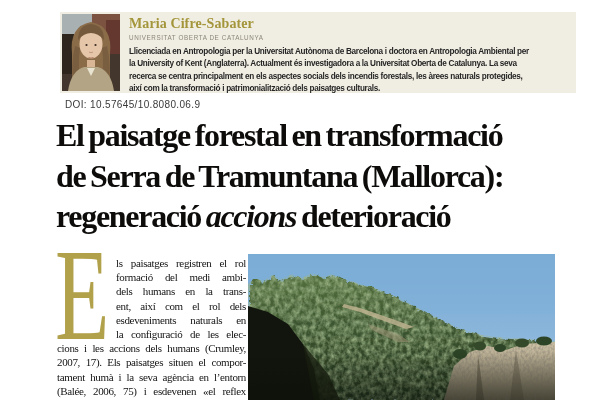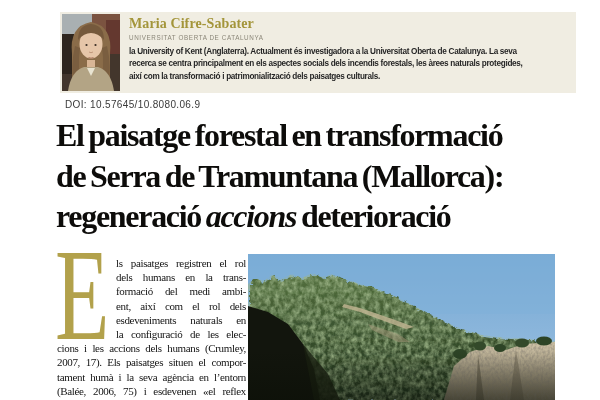--- a/index.html
+++ b/index.html
@@ -63,40 +63,41 @@
       <rect x="25" y="46" width="8" height="9" fill="#d9b696"></rect>
       <path d="M13,32 Q8,52 12,77 L20,77 Q15,52 18,34 Z" fill="#7a5e40"></path>
       <path d="M45,32 Q50,52 46,77 L38,77 Q43,52 40,34 Z" fill="#7a5e40"></path>
       <path d="M6,77 Q9,57 22,53 L36,53 Q49,57 52,77 Z" fill="#b3a485"></path>
       <path d="M25,54 L29,62 L33,54" fill="#e9e4d2"></path>
     </svg>
     <div class="author-text">
       <div class="author-name">Maria Cifre-Sabater</div>
       <div class="affiliation">UNIVERSITAT OBERTA DE CATALUNYA</div>
       <div class="bio">
+        <div class="bio-line">Llicenciada en Antropologia per la Universitat Autònoma de Barcelona i doctora en Antropologia Ambiental per</div>
         <div class="bio-line">la University of Kent (Anglaterra). Actualment és investigadora a la Universitat Oberta de Catalunya. La seva</div>
         <div class="bio-line">recerca se centra principalment en els aspectes socials dels incendis forestals, les àrees naturals protegides,</div>
         <div class="bio-line">així com la transformació i patrimonialització dels paisatges culturals.</div>
       </div>
     </div>
   </div>
 
   <div class="doi">DOI: 10.57645/10.8080.06.9</div>
 
   <div class="title">
     <div>El paisatge forestal en transformació</div>
     <div>de Serra de Tramuntana (Mallorca):</div>
     <div><span>regeneració </span><span class="it">accions</span><span> deterioració</span></div>
   </div>
 
   <div class="bodycol">
     <span class="dropcap">E</span>
     <div class="bline ind">ls paisatges registren el rol</div>
+    <div class="bline ind">formació del medi ambi-</div>
     <div class="bline ind">dels humans en la trans-</div>
-    <div class="bline ind">formació del medi ambi-</div>
     <div class="bline ind">ent, així com el rol dels</div>
     <div class="bline ind">esdeveniments naturals en</div>
     <div class="bline ind">la configuració de les elec-</div>
     <div class="bline">cions i les accions dels humans (Crumley,</div>
     <div class="bline">2007, 17). Els paisatges situen el compor-</div>
     <div class="bline">tament humà i la seva agència en l’entorn</div>
     <div class="bline">(Balée, 2006, 75) i esdevenen «el reflex</div>
     <div class="bline lastline">de la interacció entre els humans i el</div>
   </div>
 

